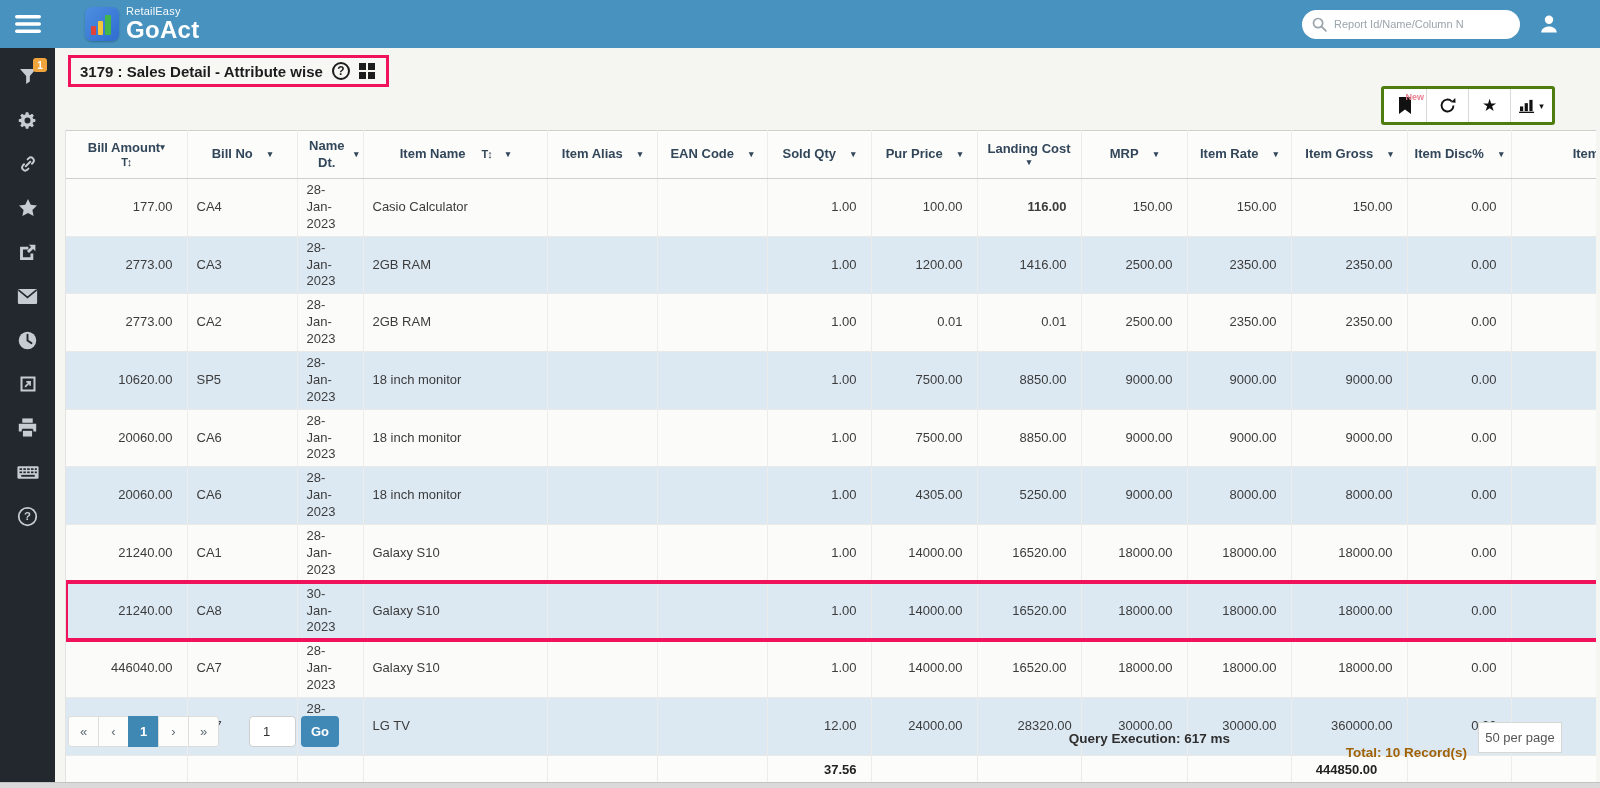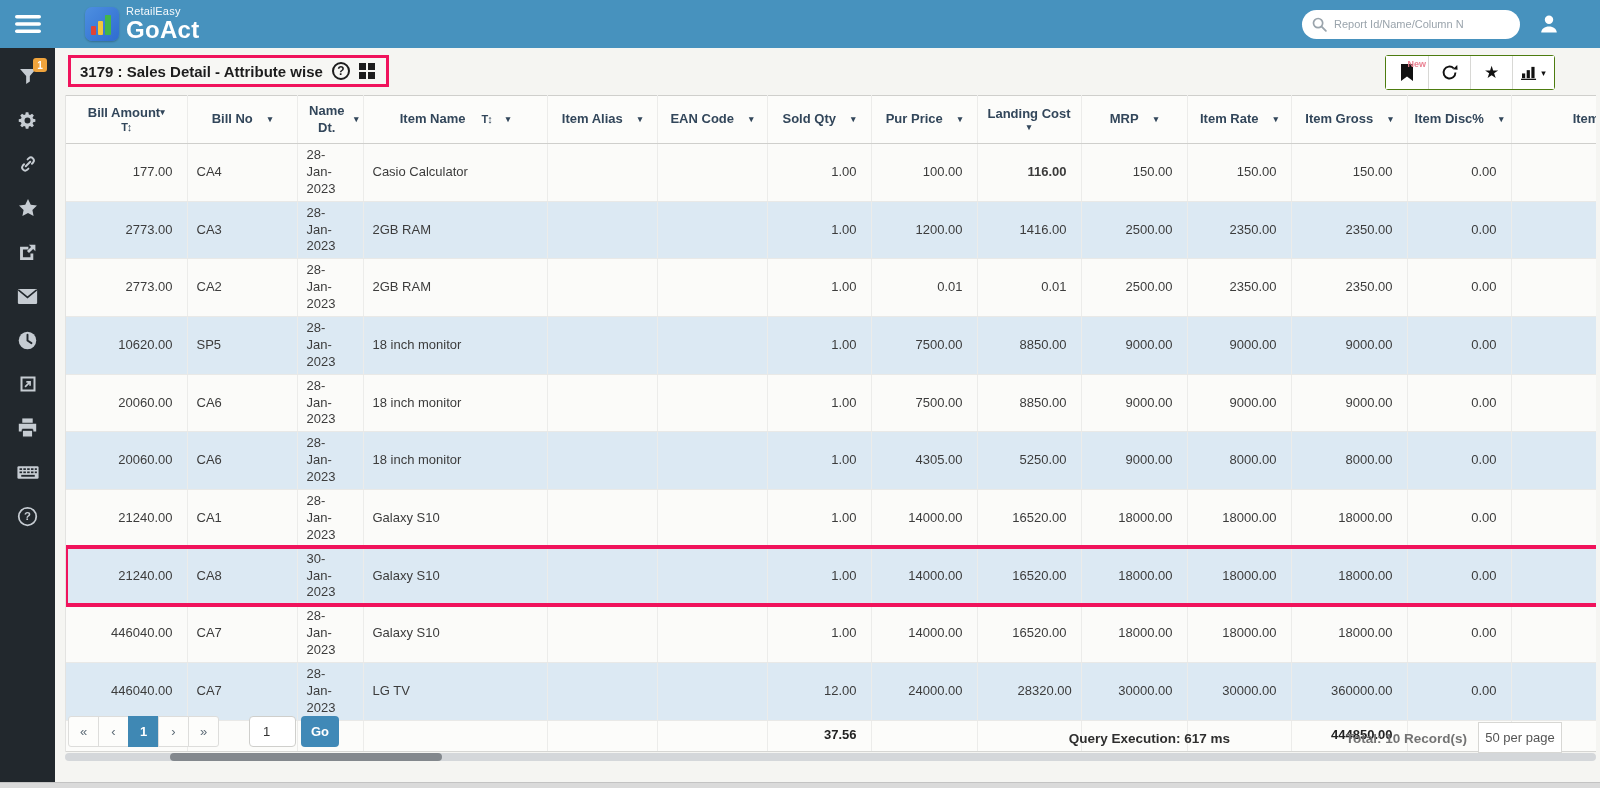--- a/index.html
+++ b/index.html
@@ -33,21 +33,21 @@
   
   .content { position:absolute; top:48px; left:55px; right:0; bottom:6px; background:#f5f5f2; overflow:hidden; }
 
   .title-row { display:flex; align-items:flex-start; justify-content:space-between; padding:7px 45px 0 13px; }
   .title-box { display:flex; align-items:center; gap:9px; border:3px solid #f0135c; padding:4px 11px 4px 9px; background:#f7f7f4; }
   .title-text { font-size:15px; font-weight:700; color:#1d1d1d; white-space:nowrap; }
   .q-circle { width:18px; height:18px; border:2px solid #1d1d1d; border-radius:50%; display:flex; align-items:center; justify-content:center; font-size:12px; font-weight:700; color:#1d1d1d; cursor:pointer; }
   .grid-ic { width:16px; height:16px; display:grid; grid-template-columns:7px 7px; grid-template-rows:7px 7px; gap:2px; cursor:pointer; }
   .grid-ic i { background:#1d1d1d; }
 
-  .tool-group { display:flex; border:1px solid #4d7c0f; border-radius:3px; background:#fff; overflow:visible; }
+  .tool-group { display:flex; border:3px solid #4d7c0f; border-radius:3px; background:#fff; overflow:visible;margin-top:31px; }
   .tool-btn { width:42px; height:33px; display:flex; align-items:center; justify-content:center; cursor:pointer; position:relative; background:#fff; }
   .tool-btn + .tool-btn { border-left:1px solid #d8d8d5; }
   .new-tag { position:absolute; top:3px; right:2px; font-size:9px; color:#ea8292; font-weight:700; }
   .star-glyph { font-size:17px; color:#111; line-height:1; }
   .chart-caret { font-size:9px; color:#111; margin-left:3px; }
 
   
   .table-wrap { margin:5px 0 0 10px; width:1531px; overflow:hidden; border-left:1px solid #e3e3e1; }
   table { border-collapse:collapse; table-layout:fixed; width:1595px; background:#fbfbf9; }
   th { height:48px; background:#fcfcfa; font-size:13px; font-weight:700; color:#32465a; border-bottom:1px solid #cfcfcc; border-top:1px solid #cfcfcc; border-right:1px solid #ececea; vertical-align:middle; cursor:pointer; padding:0 4px; }
@@ -67,21 +67,21 @@
   
   .pagination { position:absolute; left:13px; top:668px; display:flex; align-items:center; }
   .pg-btn { width:31px; height:31px; border:1px solid #dddddb; background:#fdfdfb; color:#5d6b76; font-size:13px; display:flex; align-items:center; justify-content:center; cursor:pointer; margin-left:-1px; }
   .pg-btn.first { border-radius:3px 0 0 3px; margin-left:0; }
   .pg-btn.last { border-radius:0 3px 3px 0; }
   .pg-btn.active { background:#3f88b4; border-color:#3f88b4; color:#fff; font-weight:700; }
   .pg-input { width:47px; height:31px; border:1px solid #cfcfcc; border-radius:4px; margin-left:30px; font-size:13px; color:#333; padding-left:13px; outline:none; background:#fff; }
   .go-btn { width:38px; height:31px; margin-left:5px; background:#4089b7; border:none; border-radius:4px; color:#fff; font-size:13px; font-weight:700; cursor:pointer; }
 
   .stat-query { position:absolute; right:370px; top:683px; font-size:13.5px; font-weight:700; color:#2e2e2e; }
-  .stat-total { position:absolute; right:133px; top:683px; font-size:13.5px; font-weight:700; color:#737373; }
+  .stat-total { position:absolute; right:133px; top:697px; font-size:13.5px; font-weight:700; color:#a16207; }
   .per-page { position:absolute; right:38px; top:674px; width:84px; height:31px; background:#fff; border:1px solid #d7d7d4; display:flex; align-items:center; justify-content:center; font-size:13px; color:#555; cursor:pointer; }
 
   .bottom-strip { position:absolute; bottom:0; left:0; width:1600px; height:6px; background:#dadada; border-top:1px solid #c3c3c3; z-index:7; }
 </style>
 </head>
 <body>
 
 <div class="topbar">
   <div class="hamburger">
     <svg width="26" height="20" viewBox="0 0 26 20">
@@ -519,21 +519,21 @@
             <td style="text-align: left;"></td>
             <td style="text-align: left;"></td>
             <td style="text-align: left;"></td>
             <td style="text-align: left;"></td>
             <td style="text-align: left;"></td>
             <td style="text-align: right;">37.56</td>
             <td style="text-align: right;"></td>
             <td style="text-align: right;"></td>
             <td style="text-align: right;"></td>
             <td style="text-align: right;"></td>
-            <td style="text-align: right;">444850.00</td>
+            <td style="text-align: center;">444850.00</td>
             <td style="text-align: right;"></td>
             <td style="text-align: left;"></td>
           </tr>
         </tfoot>
     </table>
   </div>
 
   <div class="hscroll">
     <div class="hscroll-thumb"></div>
   </div>

